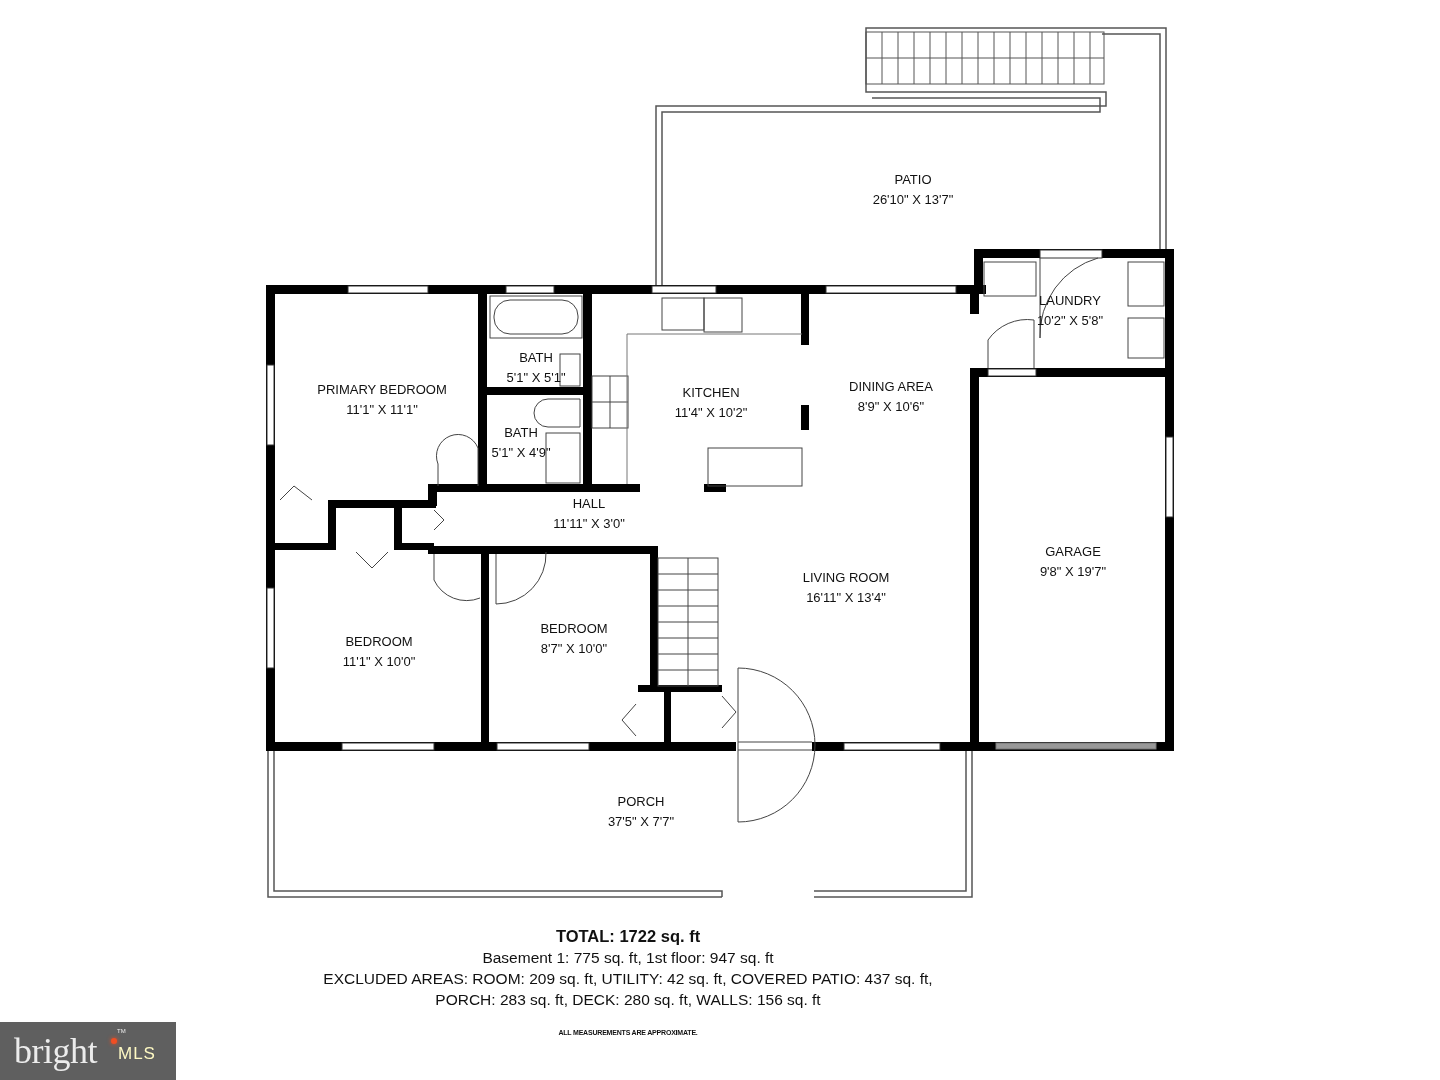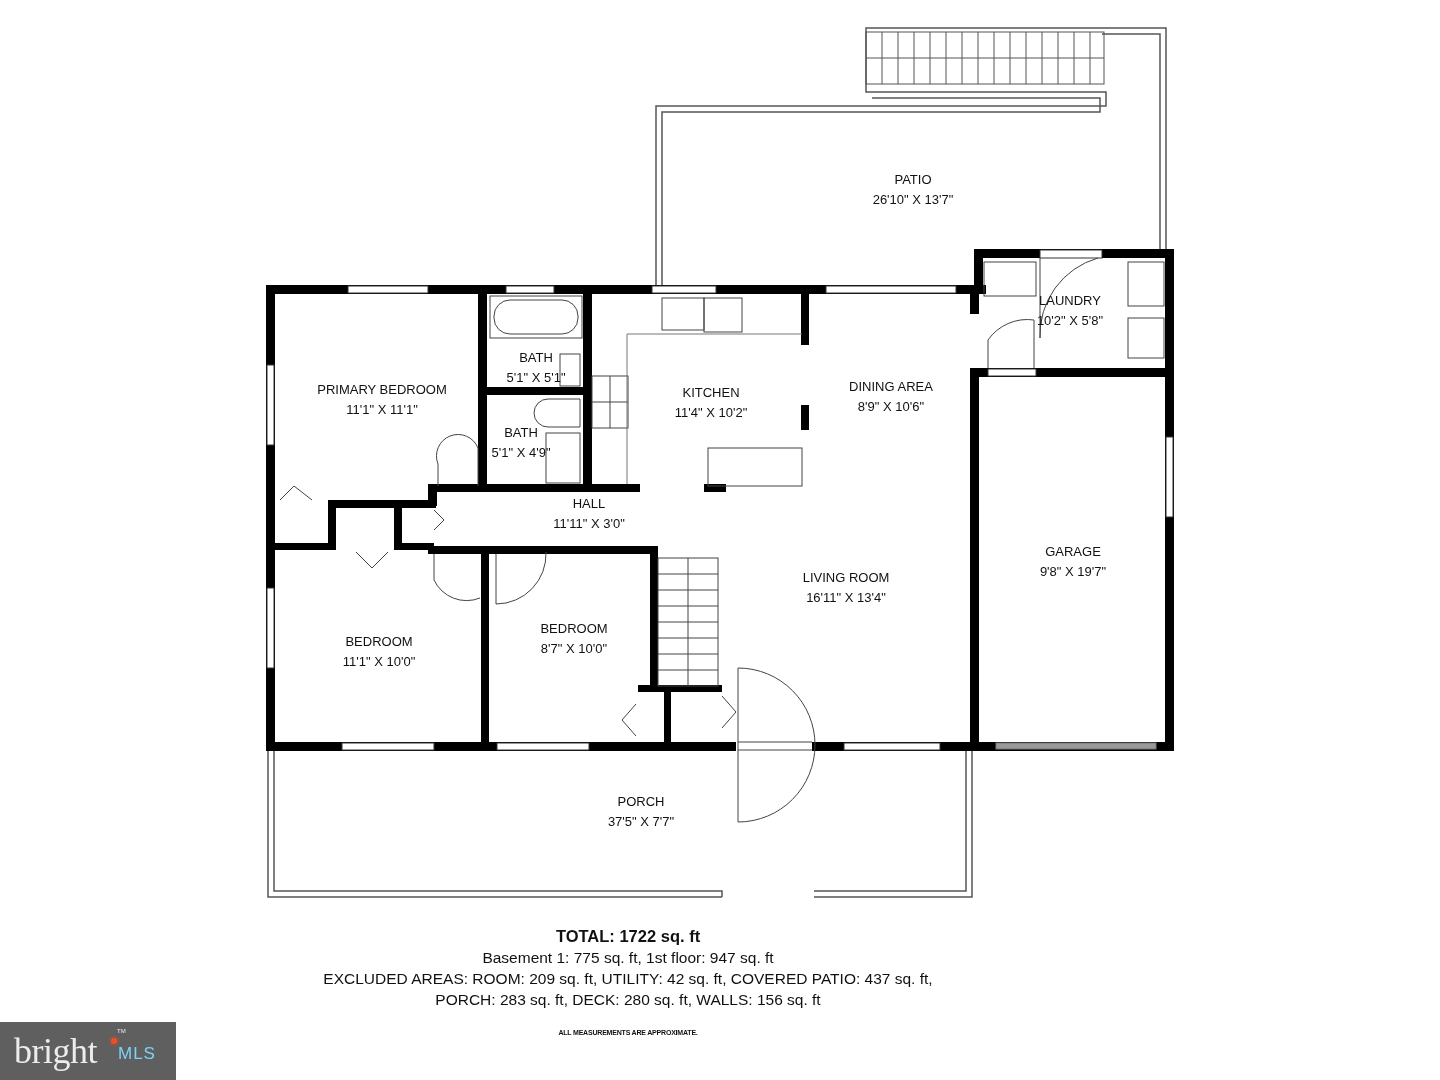--- a/index.html
+++ b/index.html
@@ -6,21 +6,21 @@
   body { width:1440px; height:1080px; position:relative; overflow:hidden; font-family:"Liberation Sans", sans-serif; color:#111; }
   #plan { position:absolute; left:0; top:0; width:1440px; height:1080px; }
   .room-label { position:absolute; text-align:center; transform:translate(-50%,-50%); font-size:13px; line-height:20px; color:#111; white-space:nowrap; }
   .room-label .nm { display:block; }
   .room-label .dim { display:block; }
   .summary { position:absolute; left:0; width:1256px; top:926px; text-align:center; font-size:15.5px; line-height:21px; color:#111; }
   .summary .total { font-weight:bold; font-size:16.5px; }
   .summary .note { font-size:7px; font-weight:bold; margin-top:12px; letter-spacing:-0.2px; }
   .logo { position:absolute; left:0; top:1022px; width:176px; height:62px; background:#5f5f5f; }
   .logo .word { position:absolute; left:14px; top:8px; font-family:"Liberation Serif", serif; font-size:36px; color:#ececec; letter-spacing:-0.5px; }
-  .logo .mls { position:absolute; left:118px; top:22px; font-size:17px; color:#7dd3fc; letter-spacing:1px; }
+  .logo .mls { position:absolute; left:118px; top:22px; font-size:17px; color:#fef9c3; letter-spacing:1px; }
   .logo .spark { position:absolute; left:111px; top:16px; width:6px; height:6px; border-radius:50%; background:#f04e23; box-shadow:0 0 4px #f04e23; }
   .logo .tm { position:absolute; left:117px; top:6px; font-size:6px; color:#ececec; }
 </style>
 </head>
 <body>
 
 <svg id="plan" viewBox="0 0 1440 1080" xmlns="http://www.w3.org/2000/svg">
   <g fill="none" stroke="#555" stroke-width="1.5">
 
     <polyline points="656,285 656,106 1106,106 1106,92 866,92 866,28 1166,28 1166,252"></polyline>

